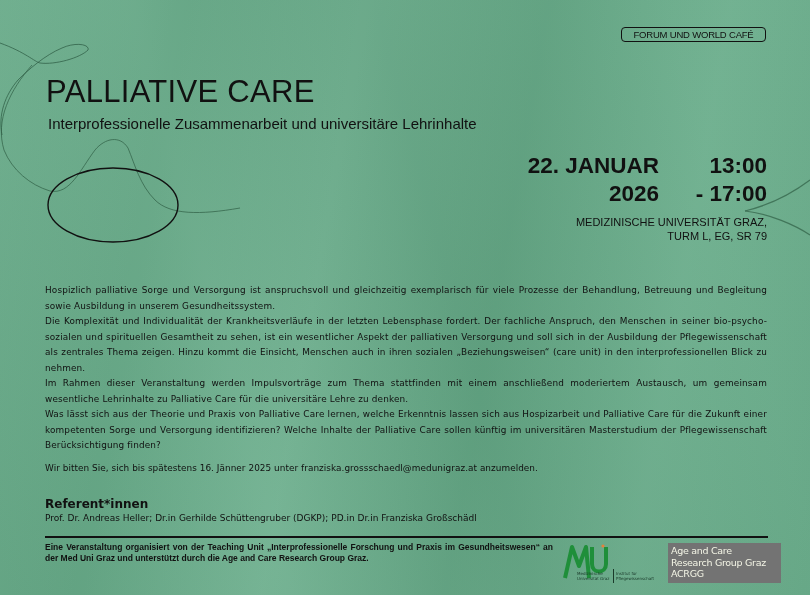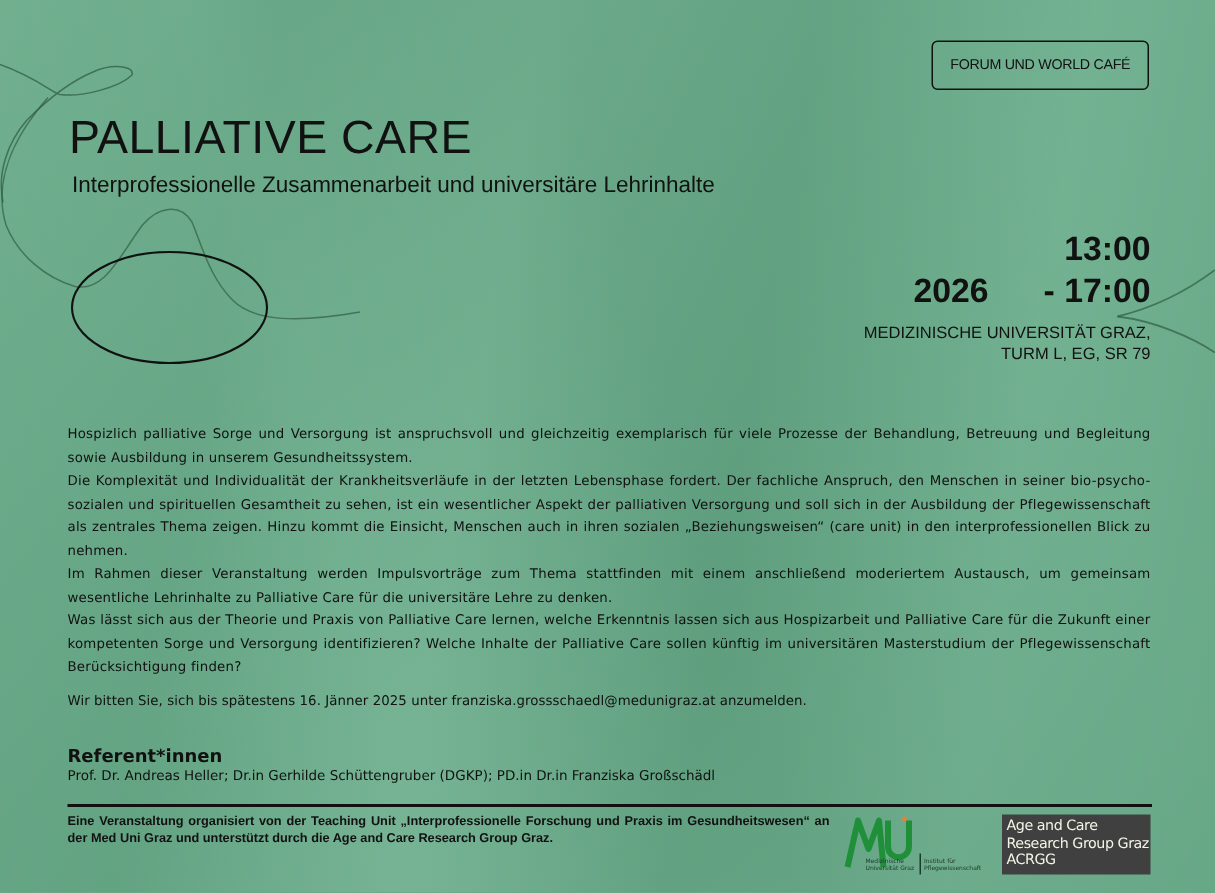--- a/index.html
+++ b/index.html
@@ -11,21 +11,21 @@
   }
   .bg-tex {
     position: absolute; inset: 0;
     background:
       linear-gradient(100deg, rgba(255,255,255,0.05) 0%, rgba(0,0,0,0.03) 20%, rgba(255,255,255,0.06) 40%, rgba(0,0,0,0.04) 60%, rgba(255,255,255,0.05) 80%, rgba(0,0,0,0.03) 100%),
       linear-gradient(75deg, rgba(0,0,0,0.03) 0%, rgba(255,255,255,0.05) 30%, rgba(0,0,0,0.04) 55%, rgba(255,255,255,0.03) 85%);
   }
   svg.deco { position: absolute; left: 0; top: 0; }
 
   .badge {
-    position: absolute; left: 621px; top: 27px; width: 145px; height: 33px;
+    position: absolute; left: 621px; top: 27px; width: 145px; height: 15px;
     border: 1.5px solid #111; border-radius: 4px; box-sizing: border-box;
     font-family: "Liberation Sans", sans-serif; font-size: 9.5px; letter-spacing: -0.2px;
     display: flex; align-items: center; justify-content: center;
   }
   .title {
     position: absolute; left: 46px; top: 74px;
     font-family: Liberation Sans, sans-serif; font-size: 31px; letter-spacing: 0.3px;
   }
   .subtitle {
     position: absolute; left: 48px; top: 115px;
@@ -64,22 +64,22 @@
   .footer-note {
     position: absolute; left: 45px; top: 542px; width: 508px;
     font-family: "Liberation Sans", sans-serif; font-weight: bold; font-size: 8.5px; line-height: 11px;
     text-align: justify;
   }
   .mu-logo { position: absolute; left: 562px; top: 544px; width: 100px; height: 44px; }
   .mu-text1 { position: absolute; left: 577px; top: 571px; font-size: 4px; line-height: 5px; color: #1a3a2a; font-family: "DejaVu Sans", sans-serif; }
   .mu-divider { position: absolute; left: 613px; top: 569px; width: 1px; height: 14px; background: #1a3a2a; }
   .mu-text2 { position: absolute; left: 616px; top: 571px; font-size: 4px; line-height: 5px; color: #1a3a2a; font-family: "DejaVu Sans", sans-serif; }
   .acrgg {
-    position: absolute; left: 668px; top: 543px; width: 99px; height: 40px;
-    background: #404040; color: #f4f5e6;
+    position: absolute; left: 668px; top: 543px; width: 113px; height: 40px;
+    background: #737373; color: #f4f5e6;
     font-family: "DejaVu Sans", sans-serif; font-size: 9.5px; line-height: 11.5px; letter-spacing: -0.3px;
     padding: 2px 0 0 3px; box-sizing: border-box;
   }
 </style>
 </head>
 <body>
 
 <div class="bg-tex"></div>
 
 <svg class="deco" width="810" height="595">
@@ -94,20 +94,21 @@
   <ellipse cx="113" cy="205" rx="65" ry="37" fill="none" stroke="#111" stroke-width="1.4"></ellipse>
 </svg>
 
 <div class="badge">FORUM UND WORLD CAFÉ</div>
 
 <div class="title">PALLIATIVE CARE</div>
 <div class="subtitle">Interprofessionelle Zusammenarbeit und universitäre Lehrinhalte</div>
 
 <div class="date-block">
   <div class="date-row">
+    <span class="d">22. JANUAR</span>
     <span class="t">13:00</span>
   </div>
   <div class="date-row">
     <span class="d">2026</span>
     <span class="t">- 17:00</span>
   </div>
 </div>
 
 <div class="venue">
   <div>MEDIZINISCHE UNIVERSITÄT GRAZ,</div>

